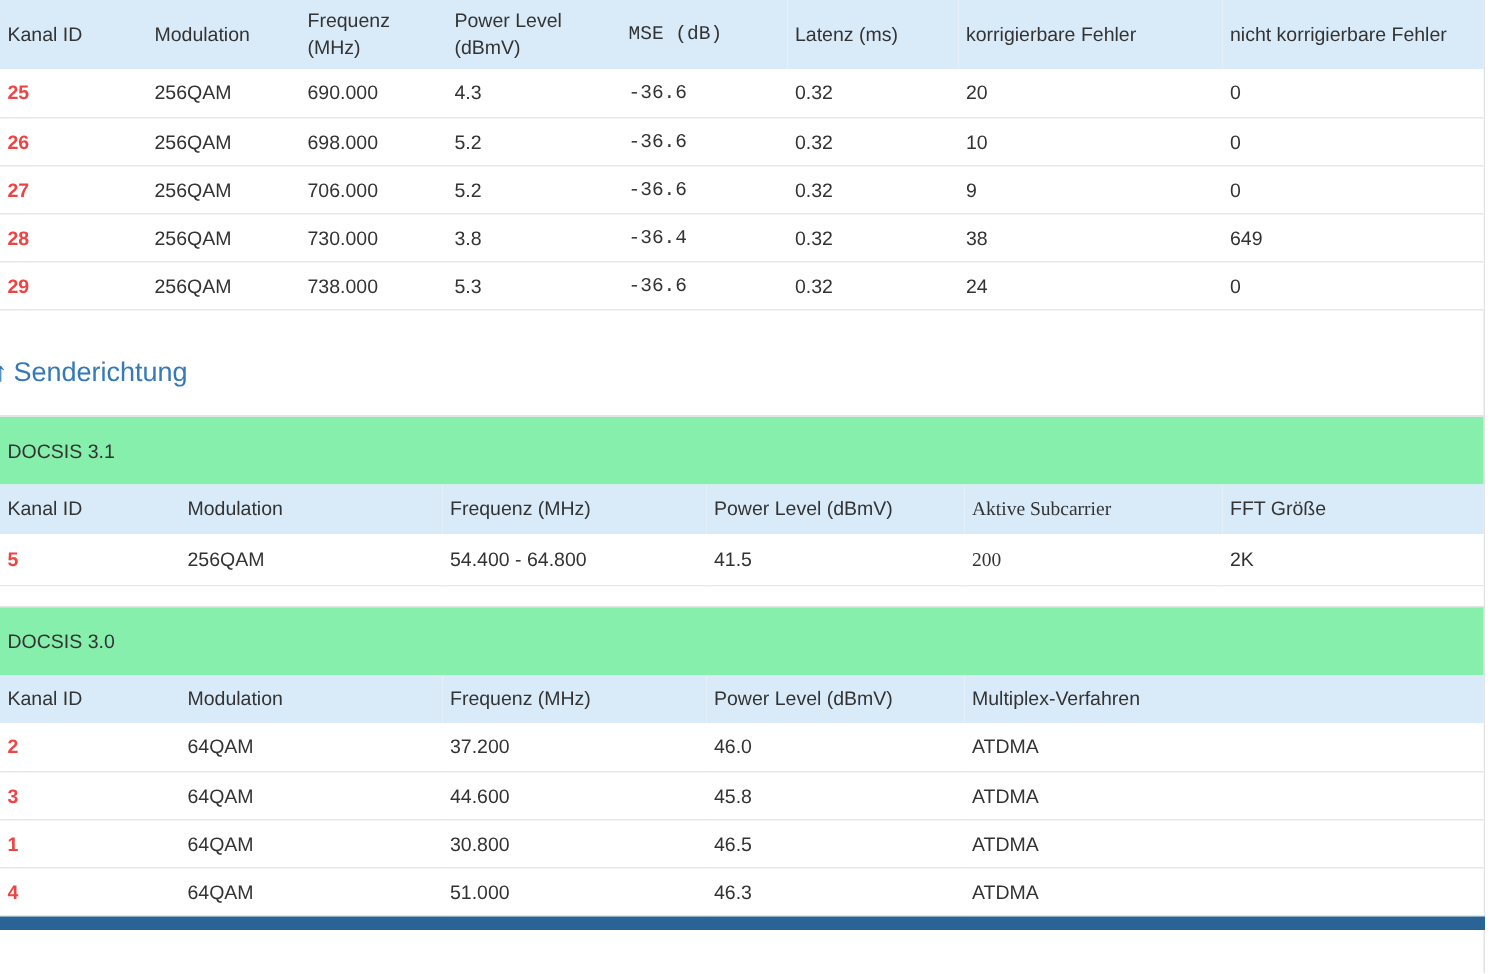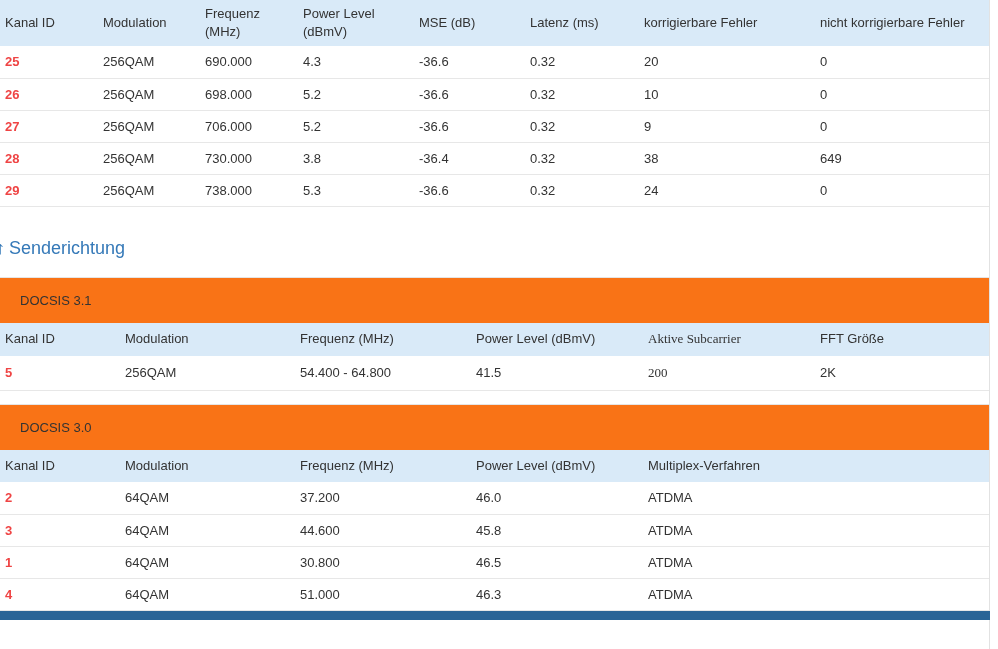--- a/index.html
+++ b/index.html
@@ -41,43 +41,43 @@
   }
   td:first-child { font-weight: 600; color: #ef4444; }
 
   
   .t-down th { height: 46px; }
   .t-down td { height: 32px; }
   .t-down th:nth-child(1), .t-down td:nth-child(1) { width: 98px; }
   .t-down th:nth-child(2), .t-down td:nth-child(2) { width: 102px; }
   .t-down th:nth-child(3), .t-down td:nth-child(3) { width: 98px; }
   .t-down th:nth-child(4), .t-down td:nth-child(4) { width: 116px; }
-  .t-down th:nth-child(5), .t-down td:nth-child(5) { width: 111px; }
+  .t-down th:nth-child(5), .t-down td:nth-child(5) { width: 111px; font-family: Liberation Mono, monospace; }
   .t-down th:nth-child(6), .t-down td:nth-child(6) { width: 114px; }
   .t-down th:nth-child(7), .t-down td:nth-child(7) { width: 176px; }
 
   
   h2.upstream-heading {
     margin: 27px 0 15px 0;
     font-size: 18px;
     font-weight: 400;
     color: #3579b8;
     line-height: 28px;
     white-space: nowrap;
   }
   h2.upstream-heading .arrow { margin-left: -4px; margin-right: 4px; }
 
   
   .docsis-band {
-    background: #f97316;
+    background: #86efac;
     border-top: 1px solid #e5e5e5;
     height: 46px;
     display: flex;
     align-items: center;
-    padding-left: 20px;
+    padding-left: 5px;
     color: #333333;
   }
   .section-gap { height: 13px; background: #ffffff; }
 
   
   .t-up31 th { height: 33px; }
   .t-up31 td { height: 35px; }
   .t-up31 th:nth-child(1), .t-up31 td:nth-child(1) { width: 120px; }
   .t-up31 th:nth-child(2), .t-up31 td:nth-child(2) { width: 175px; }
   .t-up31 th:nth-child(3), .t-up31 td:nth-child(3) { width: 176px; }

